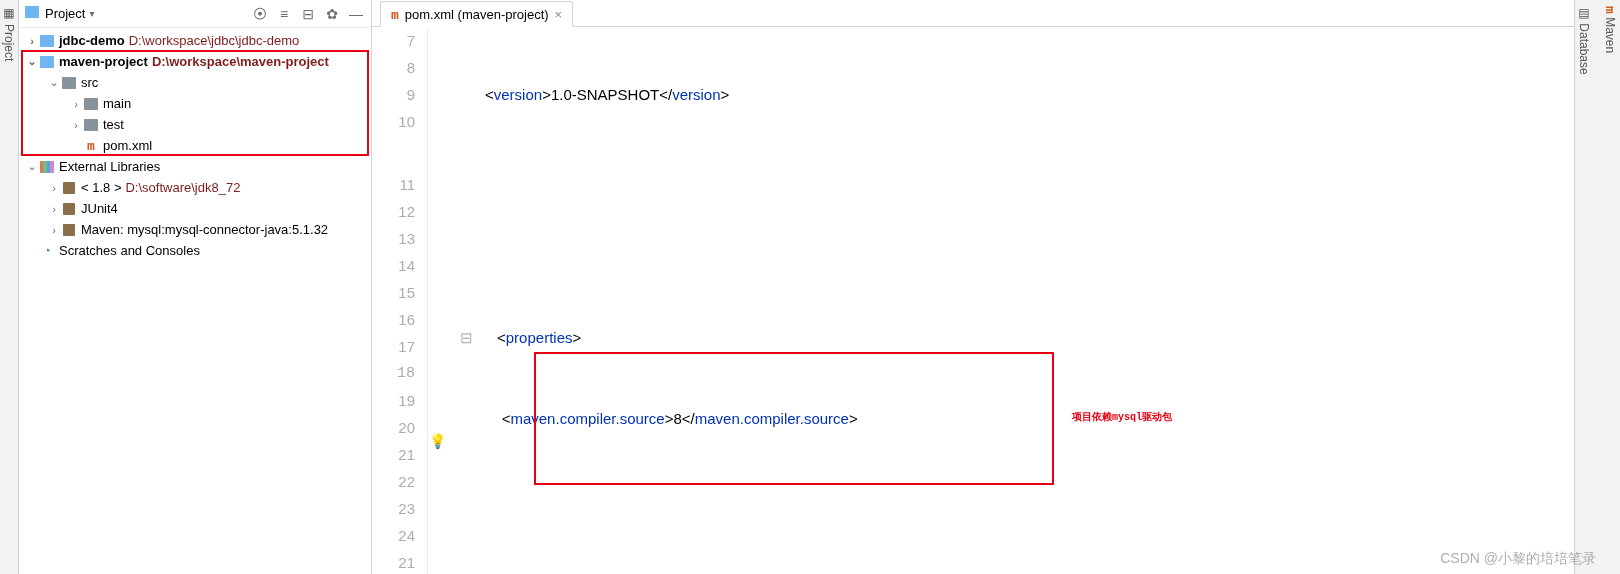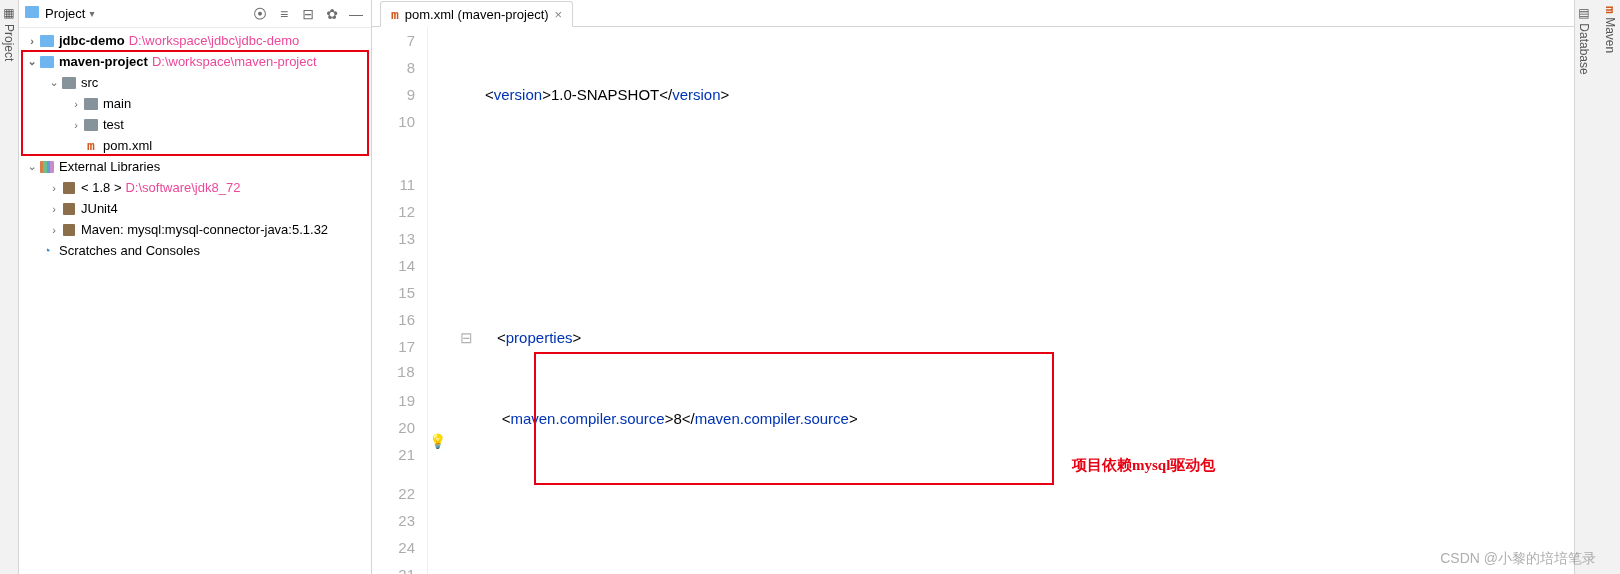--- a/index.html
+++ b/index.html
@@ -8,36 +8,36 @@
 .vert-tab-right { position:absolute; right:0; top:0; height:100%; writing-mode: vertical-lr; background: #f2f2f2; border-left: 1px solid #d4d4d4; padding: 6px 2px; font-size: 12px; color: #555; display:flex; flex-direction:column; gap:12px; }
 .sidebar { width: 353px; border-right: 1px solid #d4d4d4; display:flex; flex-direction:column; }
 .side-header { height: 28px; display:flex; align-items:center; padding: 0 6px; border-bottom:1px solid #eaeaea; gap:6px; }
 .side-header .title { color:#000; font-size:13px; display:flex; align-items:center; gap:4px;}
 .side-header .spacer { flex:1; }
 .side-header .tbicon { width:18px; height:18px; display:inline-flex; align-items:center; justify-content:center; color:#6e6e6e; font-size:14px; }
 .tree { flex:1; overflow:auto; padding-top:2px; }
 .tree-row { display:flex; align-items:center; height:21px; padding-left:6px; white-space:nowrap; color:#000; }
 .tree-row .arrow { width:14px; text-align:center; color:#6e6e6e; font-size:11px; }
 .tree-row .ticon { width:16px; height:16px; display:inline-flex; align-items:center; justify-content:center; margin-right:4px;}
-.tree-row .tpath { color:#ec4899; margin-left:4px; }
+.tree-row .tpath { color:#7f1d1d; margin-left:4px; }
 .tree-row.bold { font-weight:bold; }
 .redbox-tree { position:absolute; border:2px solid #e60012; pointer-events:none; }
 .editor-wrap { flex:1; display:flex; flex-direction:column; position:relative; }
 .tabs { height:28px; display:flex; align-items:flex-end; padding-left:8px; border-bottom:1px solid #d4d4d4; }
 .filetab { height:26px; display:flex; align-items:center; gap:6px; padding:0 10px; background:#fff; border:1px solid #d4d4d4; border-bottom:1px solid #fff; border-radius:3px 3px 0 0; position:relative; top:1px; font-size:13px;}
 .filetab .xicon { color:#888; font-size:13px;}
 .editor-body { flex:1; display:flex; position:relative; }
 .gutter { width:56px; text-align:right; padding-right:12px; color:#adadad; font-family: 'JetBrains Mono','Consolas',monospace; font-size:15px; line-height:27px; border-right:1px solid #eee; user-select:none; }
 .iconcol { width:24px; position:relative; }
 .code { flex:1; font-family: 'JetBrains Mono','Consolas',monospace; font-size:15px; line-height:27px; white-space:pre; padding-left:8px; position:relative;}
 .codeline { height:27px; }
 .t-tag { color:#0033b3; }
 .t-text { color:#000; }
 .redbox-code { position:absolute; border:2px solid #e60012; pointer-events:none; }
-.annot { position:absolute; color:#e60012; font-weight:bold; font-size:15px; font-family:Liberation Serif, serif;margin-top:48px; }
+.annot { position:absolute; color:#e60012; font-weight:bold; font-size:10px; font-family:Liberation Mono, monospace; }
 .watermark { position:absolute; right:24px; bottom:6px; color:rgba(120,120,120,0.6); font-size:14px; }
 .check { position:absolute; right:28px; top:34px; color:#2e9b3d; font-size:16px; }
 .bulb { position:absolute; left:1px; color:#d8a200; font-size:14px; }
 .mfile { color:#d05b1f; font-weight:bold; font-family:monospace; font-size:13px;}
 .fold { display:inline-block; width:10px; text-align:center; color:#b3b3b3; margin-right:2px;}
 .picon-folder{ width:14px;height:12px;background:#87939a;border-radius:1px; display:inline-block;}
 .picon-folder.blue{ background:#6fb5f0;}
 .picon-lib{width:14px;height:12px;display:inline-block;background:linear-gradient(90deg,#d87c4a 25%,#6fbf8c 25% 50%,#5a9fd6 50% 75%,#c98bc9 75%);border-radius:1px;}
 .picon-jar{width:12px;height:12px;display:inline-block;background:#8b6e4a;border-radius:1px;}
 </style>
@@ -71,21 +71,21 @@
         </span>
       <span>jdbc-demo</span>
       <span class="tpath" style="font-weight:normal;">D:\workspace\jdbc\jdbc-demo</span>
     </div>
     <div class="tree-row bold" style="padding-left:6px;">
       <span class="arrow">⌄</span>
       <span class="ticon">
           <span class="picon-folder blue"></span>
         </span>
       <span>maven-project</span>
-      <span class="tpath" style="font-weight:normal;">D:\workspace\maven-project</span>
+      <span class="tpath" style="font-weight:bold;">D:\workspace\maven-project</span>
     </div>
     <div class="tree-row" style="padding-left:28px;">
       <span class="arrow">⌄</span>
       <span class="ticon">
           <span class="picon-folder"></span>
         </span>
       <span>src</span>
     </div>
     <div class="tree-row" style="padding-left:50px;">
       <span class="arrow">›</span>
@@ -163,21 +163,21 @@
         <div style="height: 27px;">12</div>
         <div style="height: 27px;">13</div>
         <div style="height: 27px;">14</div>
         <div style="height: 27px;">15</div>
         <div style="height: 27px;">16</div>
         <div style="height: 27px;">17</div>
         <div style="height: 27px; font-family: Liberation Mono, monospace;">18</div>
         <div style="height: 27px;">19</div>
         <div style="height: 27px;">20</div>
         <div style="height: 27px;">21</div>
-        <div style="height: 27px; margin-top: 12px;">22</div>
+        <div style="height: 27px;">22</div>
         <div style="height: 27px;">23</div>
         <div style="height: 27px;">24</div>
         <div style="height: 27px;">21</div>
         <div style="height: 27px;">26</div>
       </div>
     <div class="iconcol">
       <span class="bulb" style="top:406px;">💡</span>
     </div>
     <div class="code" id="code">
       <div class="codeline"><span class="t-text">      &lt;</span><span class="t-tag">version</span><span class="t-text">&gt;1.0-SNAPSHOT&lt;/</span><span class="t-tag">version</span><span class="t-text">&gt;</span></div>

